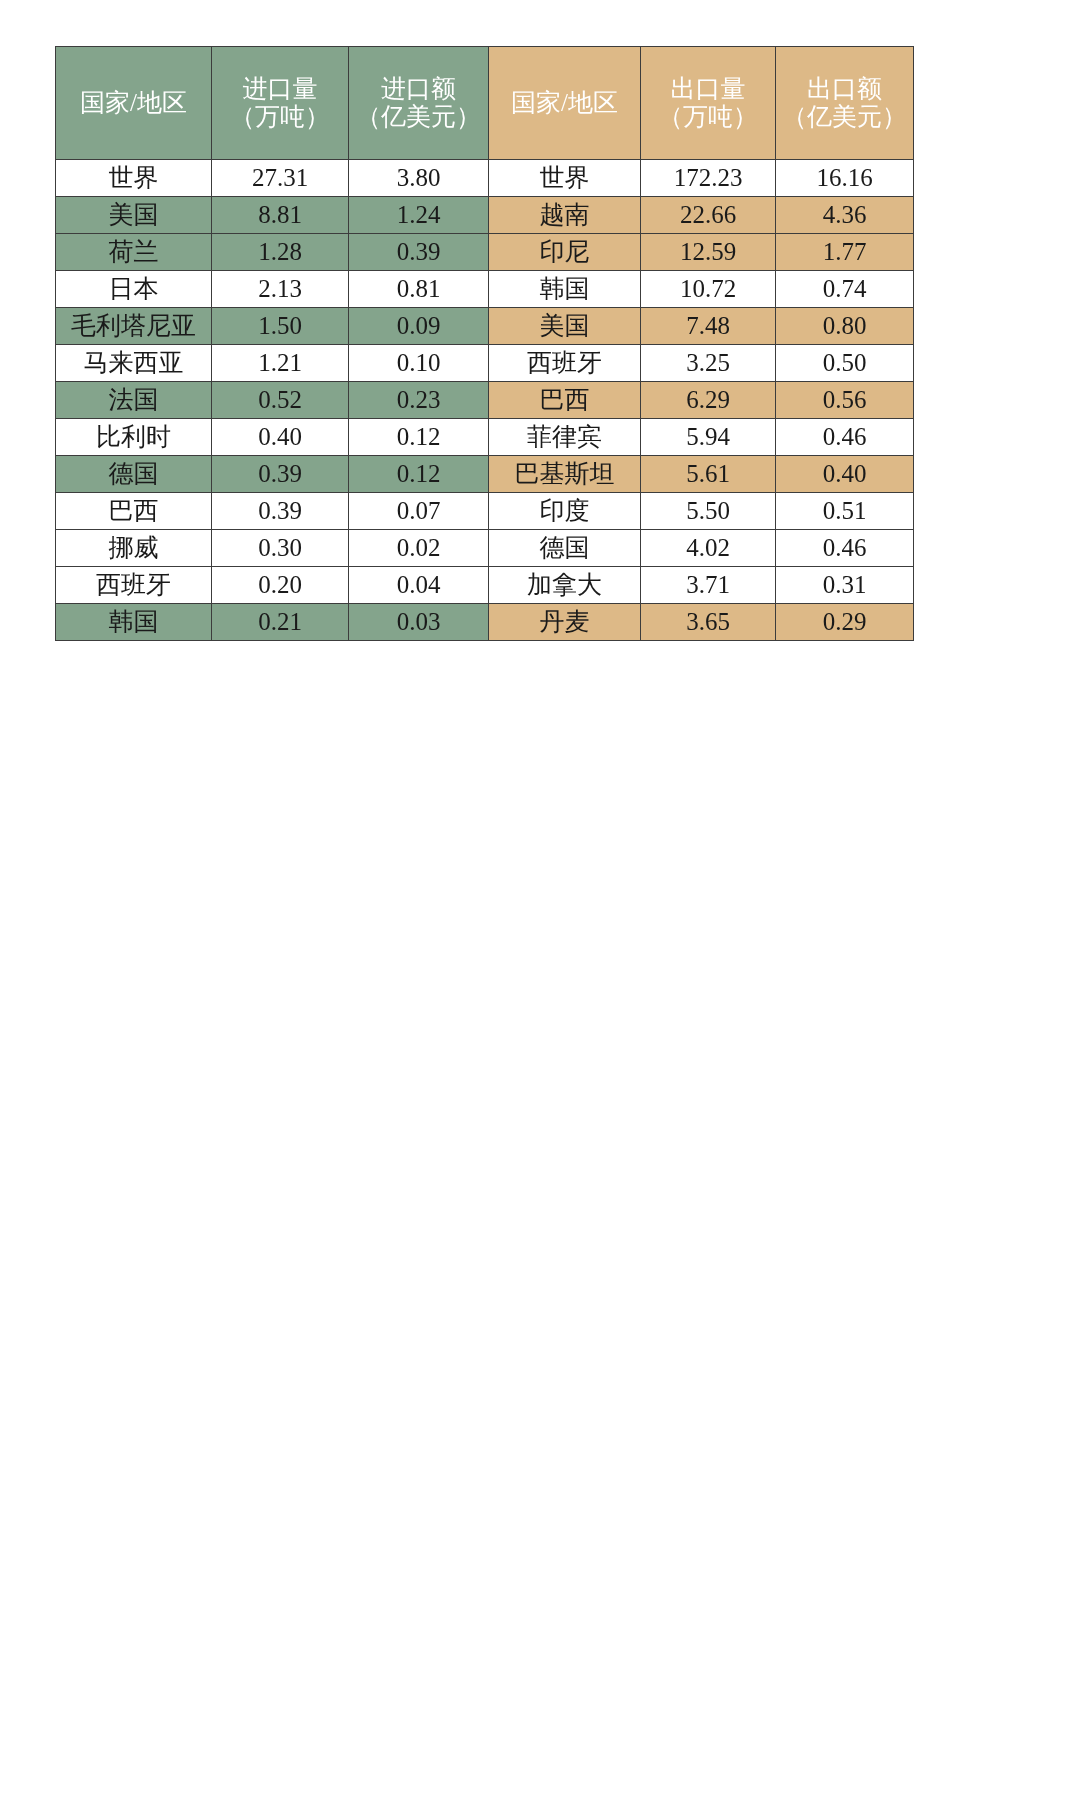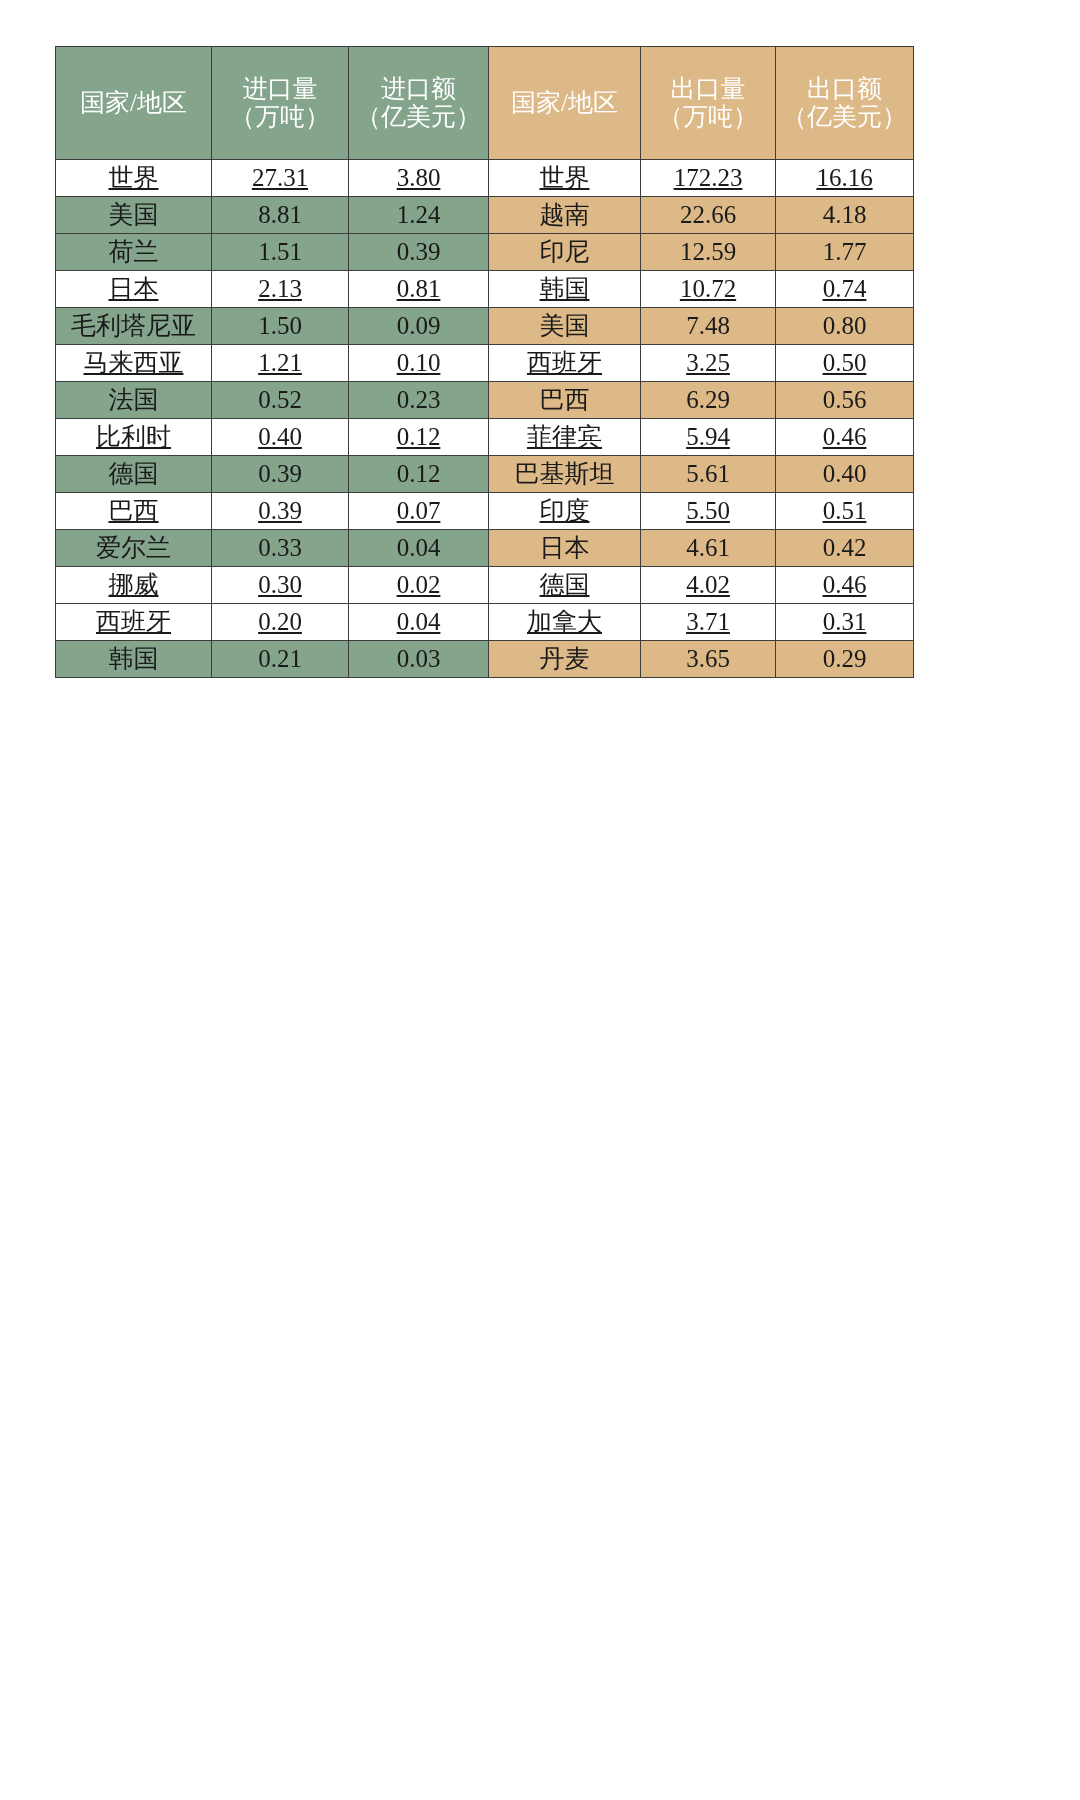--- a/index.html
+++ b/index.html
@@ -65,21 +65,21 @@
 
   th.hd-green { background: #84a48c; }
   th.hd-tan   { background: #ddb987; }
 
   th .hd-line { display: block; }
 
   tbody td { height: 36px; }
 
   td.cell-green { background: #84a48c; }
   td.cell-tan   { background: #ddb987; }
-  td.cell-white { background: #ffffff; text-decoration: underline; }
+  td.cell-white { background: #ffffff; }
 
   tbody tr td { font-size: 25px; }
 </style>
 </head>
 <body>
 
 <div class="page">
   <div class="table-wrap">
     <table class="trade-table">
       <colgroup>
@@ -124,25 +124,25 @@
             <td class="cell-white">世界</td>
             <td class="cell-white">172.23</td>
             <td class="cell-white">16.16</td>
           </tr>
           <tr>
             <td class="cell-green">美国</td>
             <td class="cell-green">8.81</td>
             <td class="cell-green">1.24</td>
             <td class="cell-tan">越南</td>
             <td class="cell-tan">22.66</td>
-            <td class="cell-tan">4.18</td>
+            <td class="cell-tan">4.36</td>
           </tr>
           <tr>
             <td class="cell-green">荷兰</td>
-            <td class="cell-green">1.51</td>
+            <td class="cell-green">1.28</td>
             <td class="cell-green">0.39</td>
             <td class="cell-tan">印尼</td>
             <td class="cell-tan">12.59</td>
             <td class="cell-tan">1.77</td>
           </tr>
           <tr>
             <td class="cell-white">日本</td>
             <td class="cell-white">2.13</td>
             <td class="cell-white">0.81</td>
             <td class="cell-white">韩国</td>
@@ -191,28 +191,20 @@
           </tr>
           <tr>
             <td class="cell-white">巴西</td>
             <td class="cell-white">0.39</td>
             <td class="cell-white">0.07</td>
             <td class="cell-white">印度</td>
             <td class="cell-white">5.50</td>
             <td class="cell-white">0.51</td>
           </tr>
           <tr>
-            <td class="cell-green">爱尔兰</td>
-            <td class="cell-green">0.33</td>
-            <td class="cell-green">0.04</td>
-            <td class="cell-tan">日本</td>
-            <td class="cell-tan">4.61</td>
-            <td class="cell-tan">0.42</td>
-          </tr>
-          <tr>
             <td class="cell-white">挪威</td>
             <td class="cell-white">0.30</td>
             <td class="cell-white">0.02</td>
             <td class="cell-white">德国</td>
             <td class="cell-white">4.02</td>
             <td class="cell-white">0.46</td>
           </tr>
           <tr>
             <td class="cell-white">西班牙</td>
             <td class="cell-white">0.20</td>

